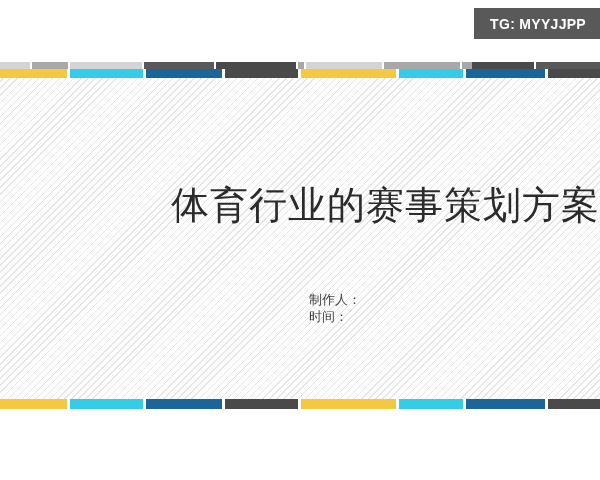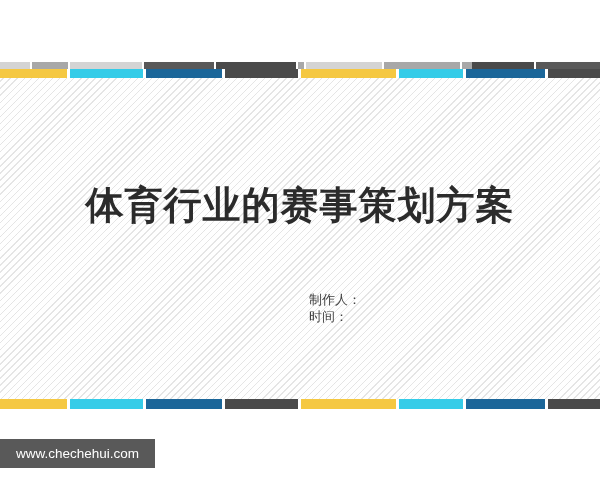--- a/index.html
+++ b/index.html
@@ -121,23 +121,23 @@
         rgba(231,231,231,0.45) 3px,
         rgba(231,231,231,0.45) 4px
       );
   }
 
   .title-main {
     position: absolute;
     left: 0;
     top: 106px;
     width: 600px;
-    text-align: center;
+    text-align: right;
     font-size: 38px;
-    font-weight: bold;
+    font-weight: normal;
     color: #2b2b2b;
     letter-spacing: 1px;
     line-height: 1.15;
     white-space: nowrap;
   }
 
   .meta-block {
     position: absolute;
     left: 0;
     top: 213px;
@@ -180,20 +180,23 @@
     justify-content: center;
     box-sizing: border-box;
     white-space: nowrap;
   }
 </style>
 </head>
 <body>
 
 <div class="slide-root">
 
+  <div class="top-band">
+    <div class="tg-badge" style="background: rgb(89, 89, 89); color: rgb(255, 255, 255);">TG: MYYJJPP</div>
+  </div>
 
   <div class="bars-top">
     <div class="bar-row-gray" id="top-gray-row">
         <div class="bar-seg" style="width: 30px; background: rgb(212, 212, 212);"></div>
         <div class="bar-seg" style="width: 2px; background: rgb(255, 255, 255);"></div>
         <div class="bar-seg" style="width: 36px; background: rgb(168, 168, 168);"></div>
         <div class="bar-seg" style="width: 2px; background: rgb(255, 255, 255);"></div>
         <div class="bar-seg" style="width: 72px; background: rgb(212, 212, 212);"></div>
         <div class="bar-seg" style="width: 2px; background: rgb(255, 255, 255);"></div>
         <div class="bar-seg" style="width: 70px; background: rgb(89, 89, 89);"></div>
@@ -251,17 +254,14 @@
       <div class="bar-seg" style="width: 3px; background: rgb(255, 255, 255);"></div>
       <div class="bar-seg" style="width: 95px; background: rgb(245, 200, 66);"></div>
       <div class="bar-seg" style="width: 3px; background: rgb(255, 255, 255);"></div>
       <div class="bar-seg" style="width: 64px; background: rgb(53, 204, 232);"></div>
       <div class="bar-seg" style="width: 3px; background: rgb(255, 255, 255);"></div>
       <div class="bar-seg" style="width: 79px; background: rgb(27, 102, 153);"></div>
       <div class="bar-seg" style="width: 3px; background: rgb(255, 255, 255);"></div>
       <div class="bar-seg" style="width: 52px; background: rgb(74, 74, 74);"></div>
     </div>
 
-  <div class="footer-band">
-    <div class="site-badge" style="background: rgb(89, 89, 89); color: rgb(255, 255, 255);">www.chechehui.com</div>
-  </div>
 
 </div>
 
 </body></html>

